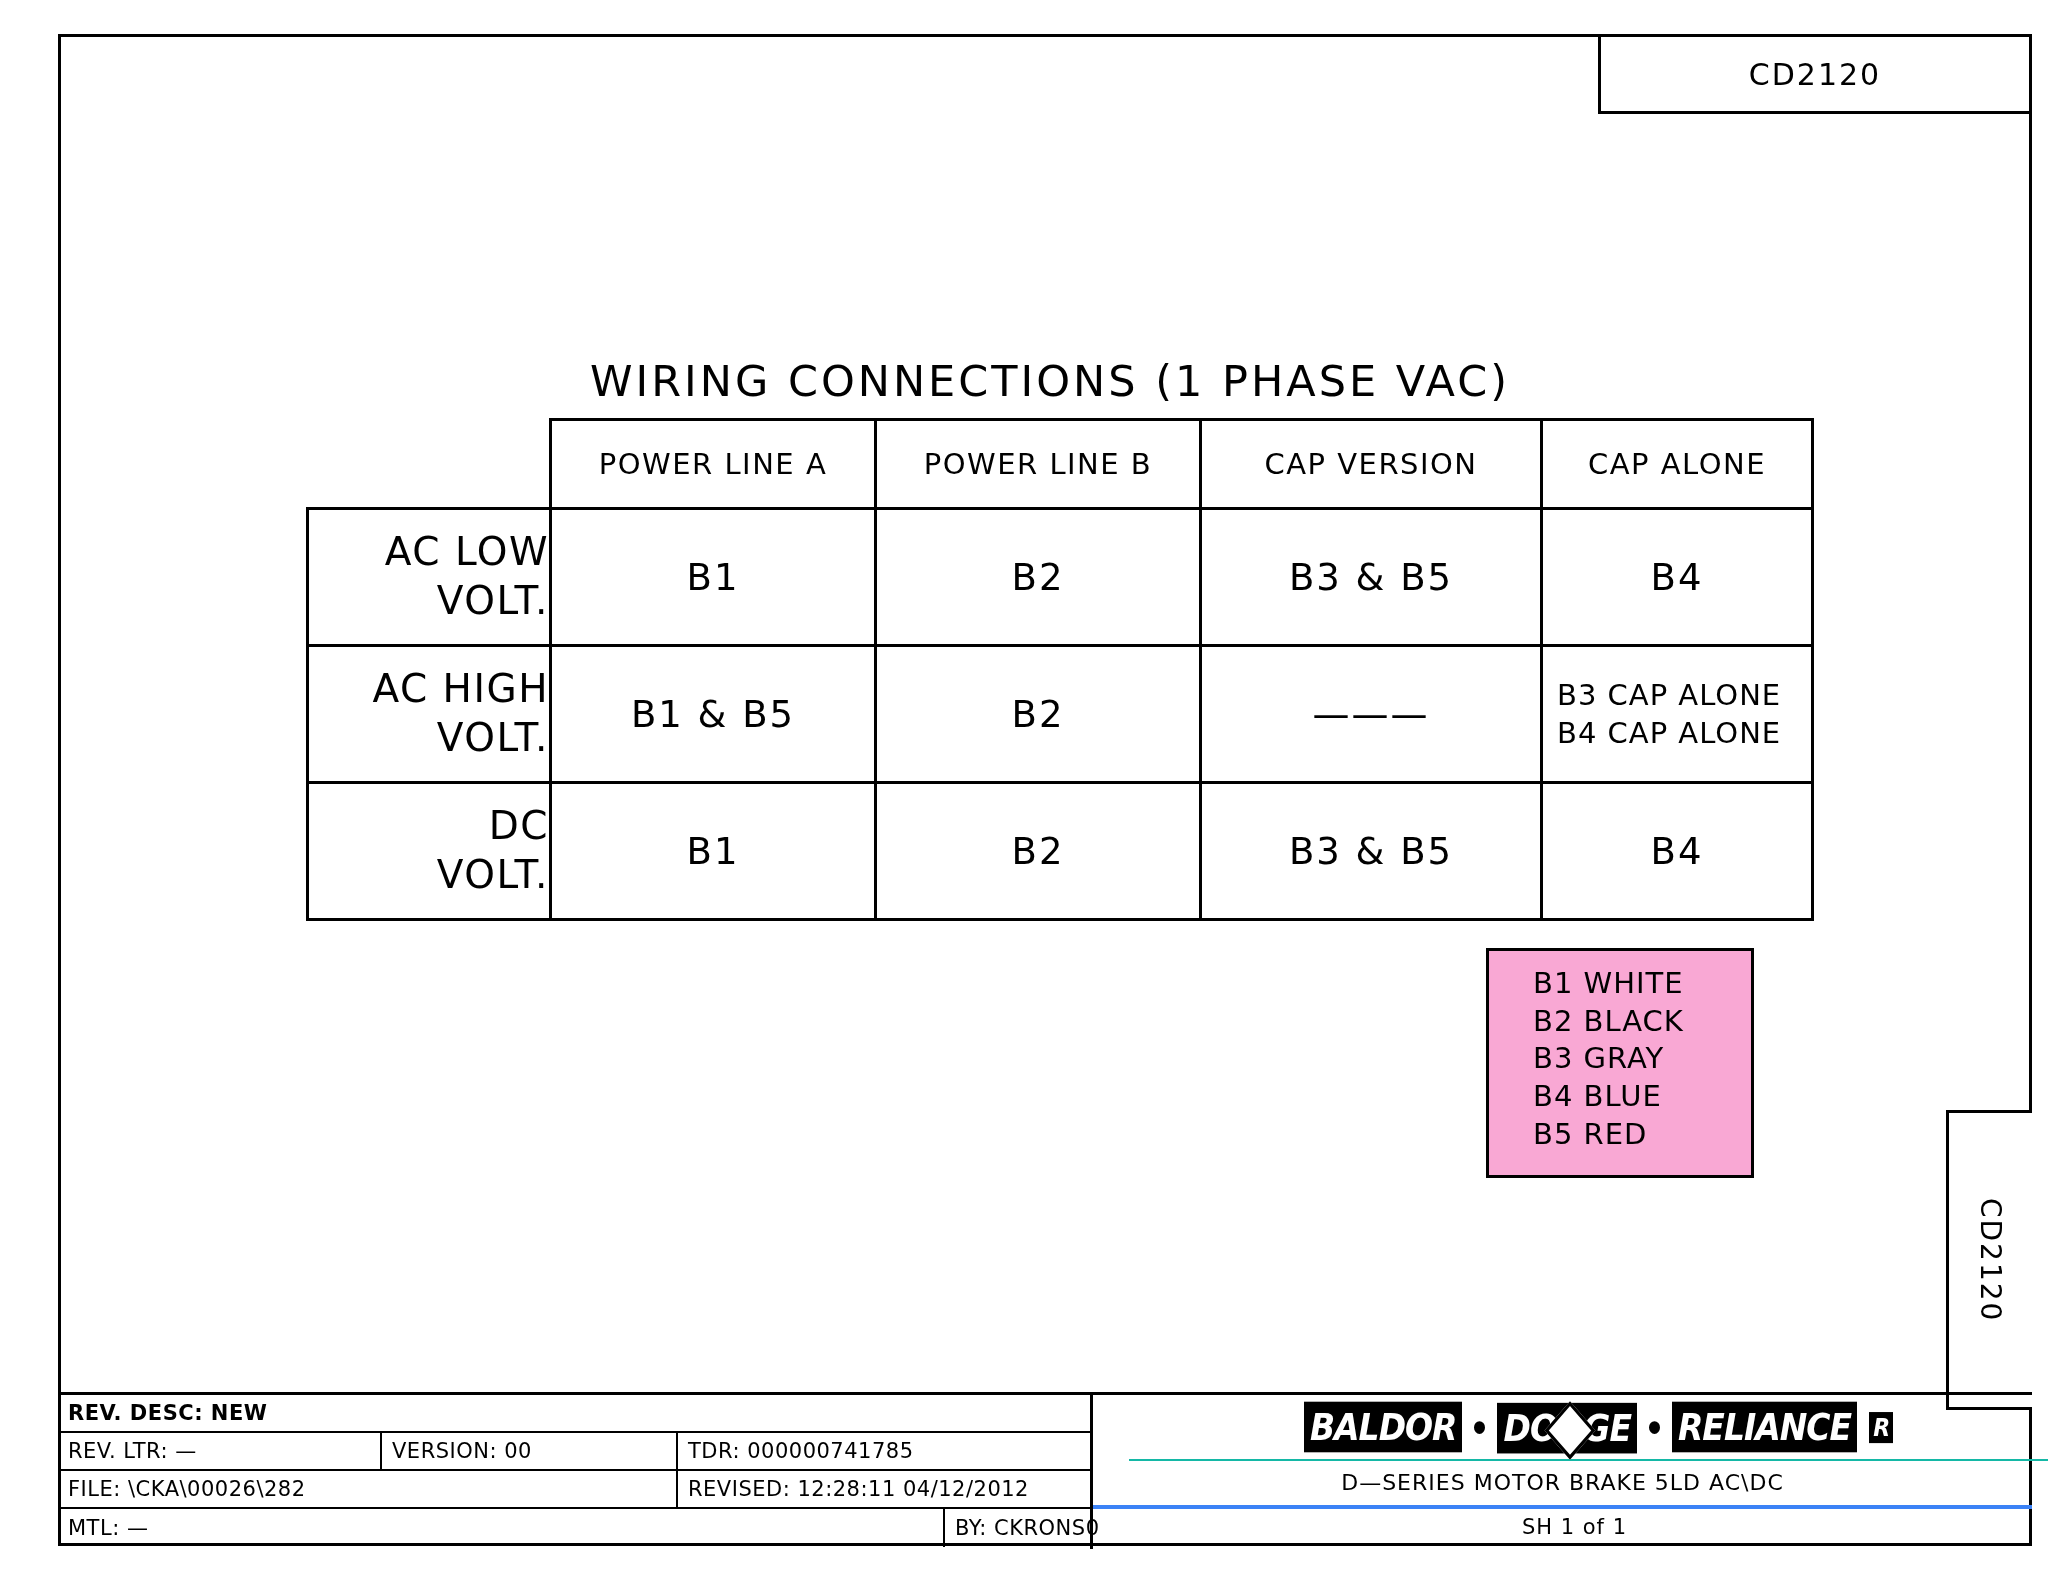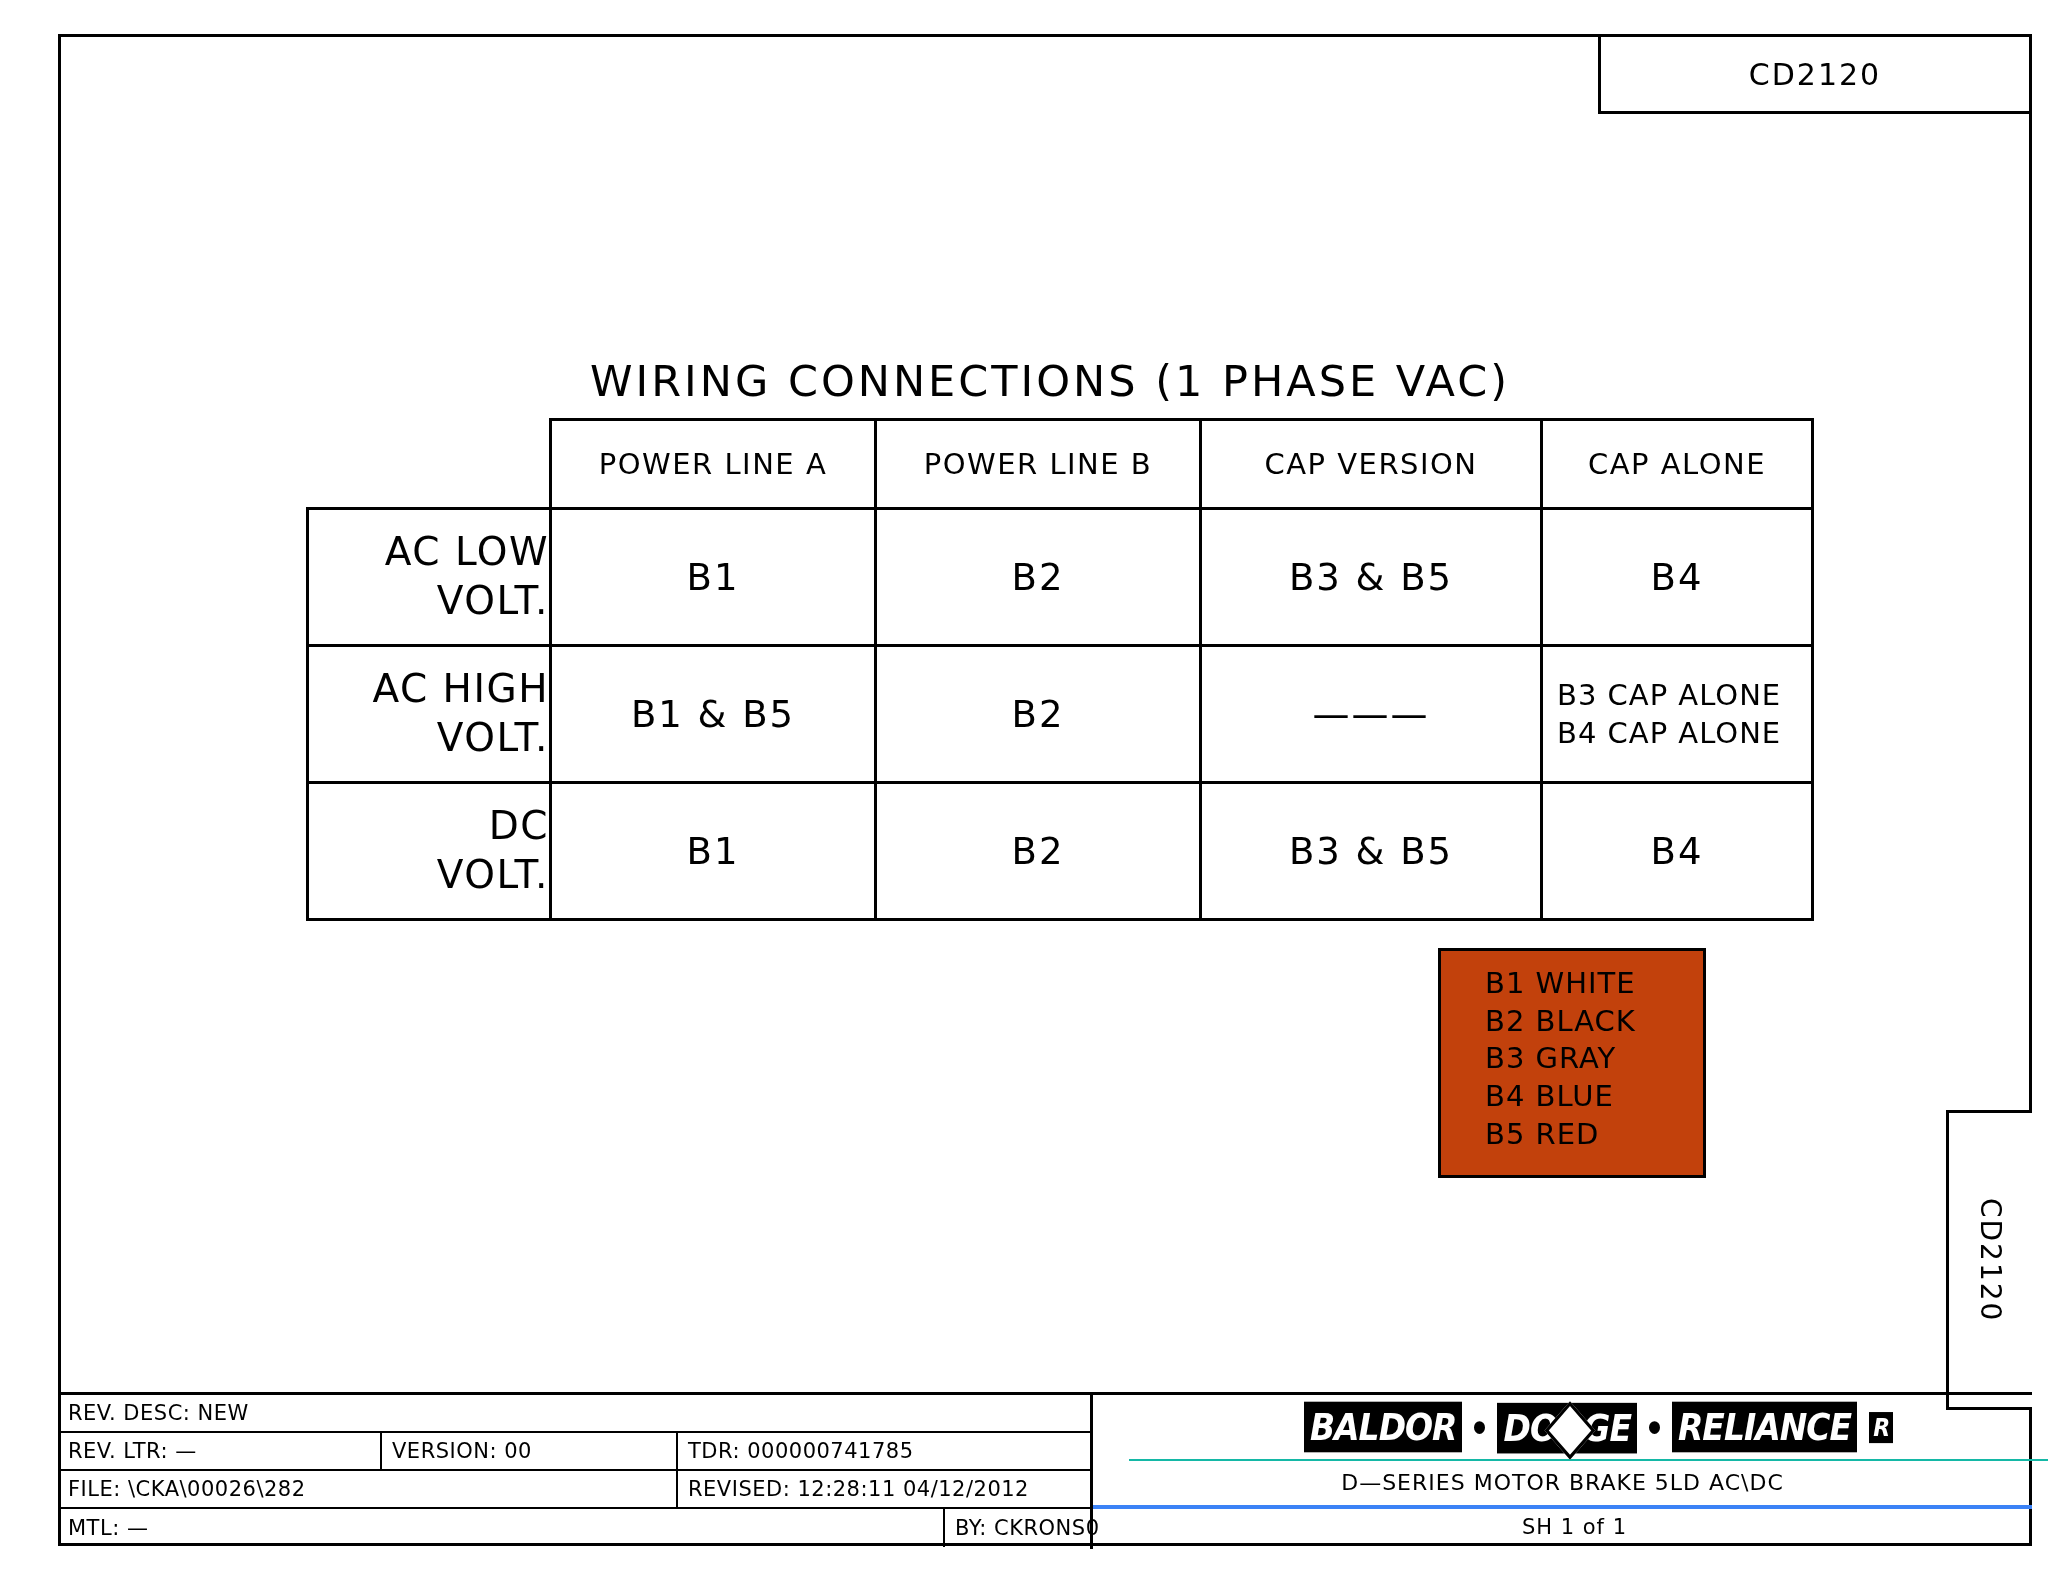--- a/index.html
+++ b/index.html
@@ -127,31 +127,31 @@
     letter-spacing: 1px;
   }
   #wiring-table .w-a { width: 322px; }
   #wiring-table .w-b { width: 322px; }
   #wiring-table .w-c { width: 338px; }
   #wiring-table .w-d { width: 268px; }
 
   
   #legend-box {
     position: absolute;
-    left: 1438px;
+    left: 1486px;
     top: 948px;
     width: 268px;
     height: 230px;
     border: 3px solid #000;
     box-sizing: border-box;
     padding: 14px 0 0 44px;
     font-size: 29px;
     line-height: 1.3;
     letter-spacing: 1px;
-    background: #c2410c;
+    background: #f9a8d4;
   }
 
   
   #title-block {
     position: absolute;
     left: 58px;
     top: 1392px;
     width: 1974px;
     height: 154px;
     box-sizing: border-box;
@@ -352,21 +352,21 @@
   <div>B3  GRAY</div>
   <div>B4  BLUE</div>
   <div>B5  RED</div>
 </div>
 
 <div id="title-block">
 
   <div class="tb-left">
 
     <div class="tb-row" id="row-desc">
-      <div class="tb-cell" style="left:0; width:1035px;">REV. DESC:  NEW</div>
+      <div class="tb-cell" style="left:0; width:1035px;font-weight:bold;">REV. DESC:  NEW</div>
     </div>
 
     <div class="tb-row" id="row-ltr">
       <div class="tb-cell" style="left:0; width:322px;">REV. LTR:  —</div>
       <div class="tb-cell sep" style="left:322px; width:296px;">VERSION: 00</div>
       <div class="tb-cell sep" style="left:618px; width:417px;">TDR: 000000741785</div>
     </div>
 
     <div class="tb-row" id="row-file">
       <div class="tb-cell" style="left:0; width:618px;">FILE: \CKA\00026\282</div>

